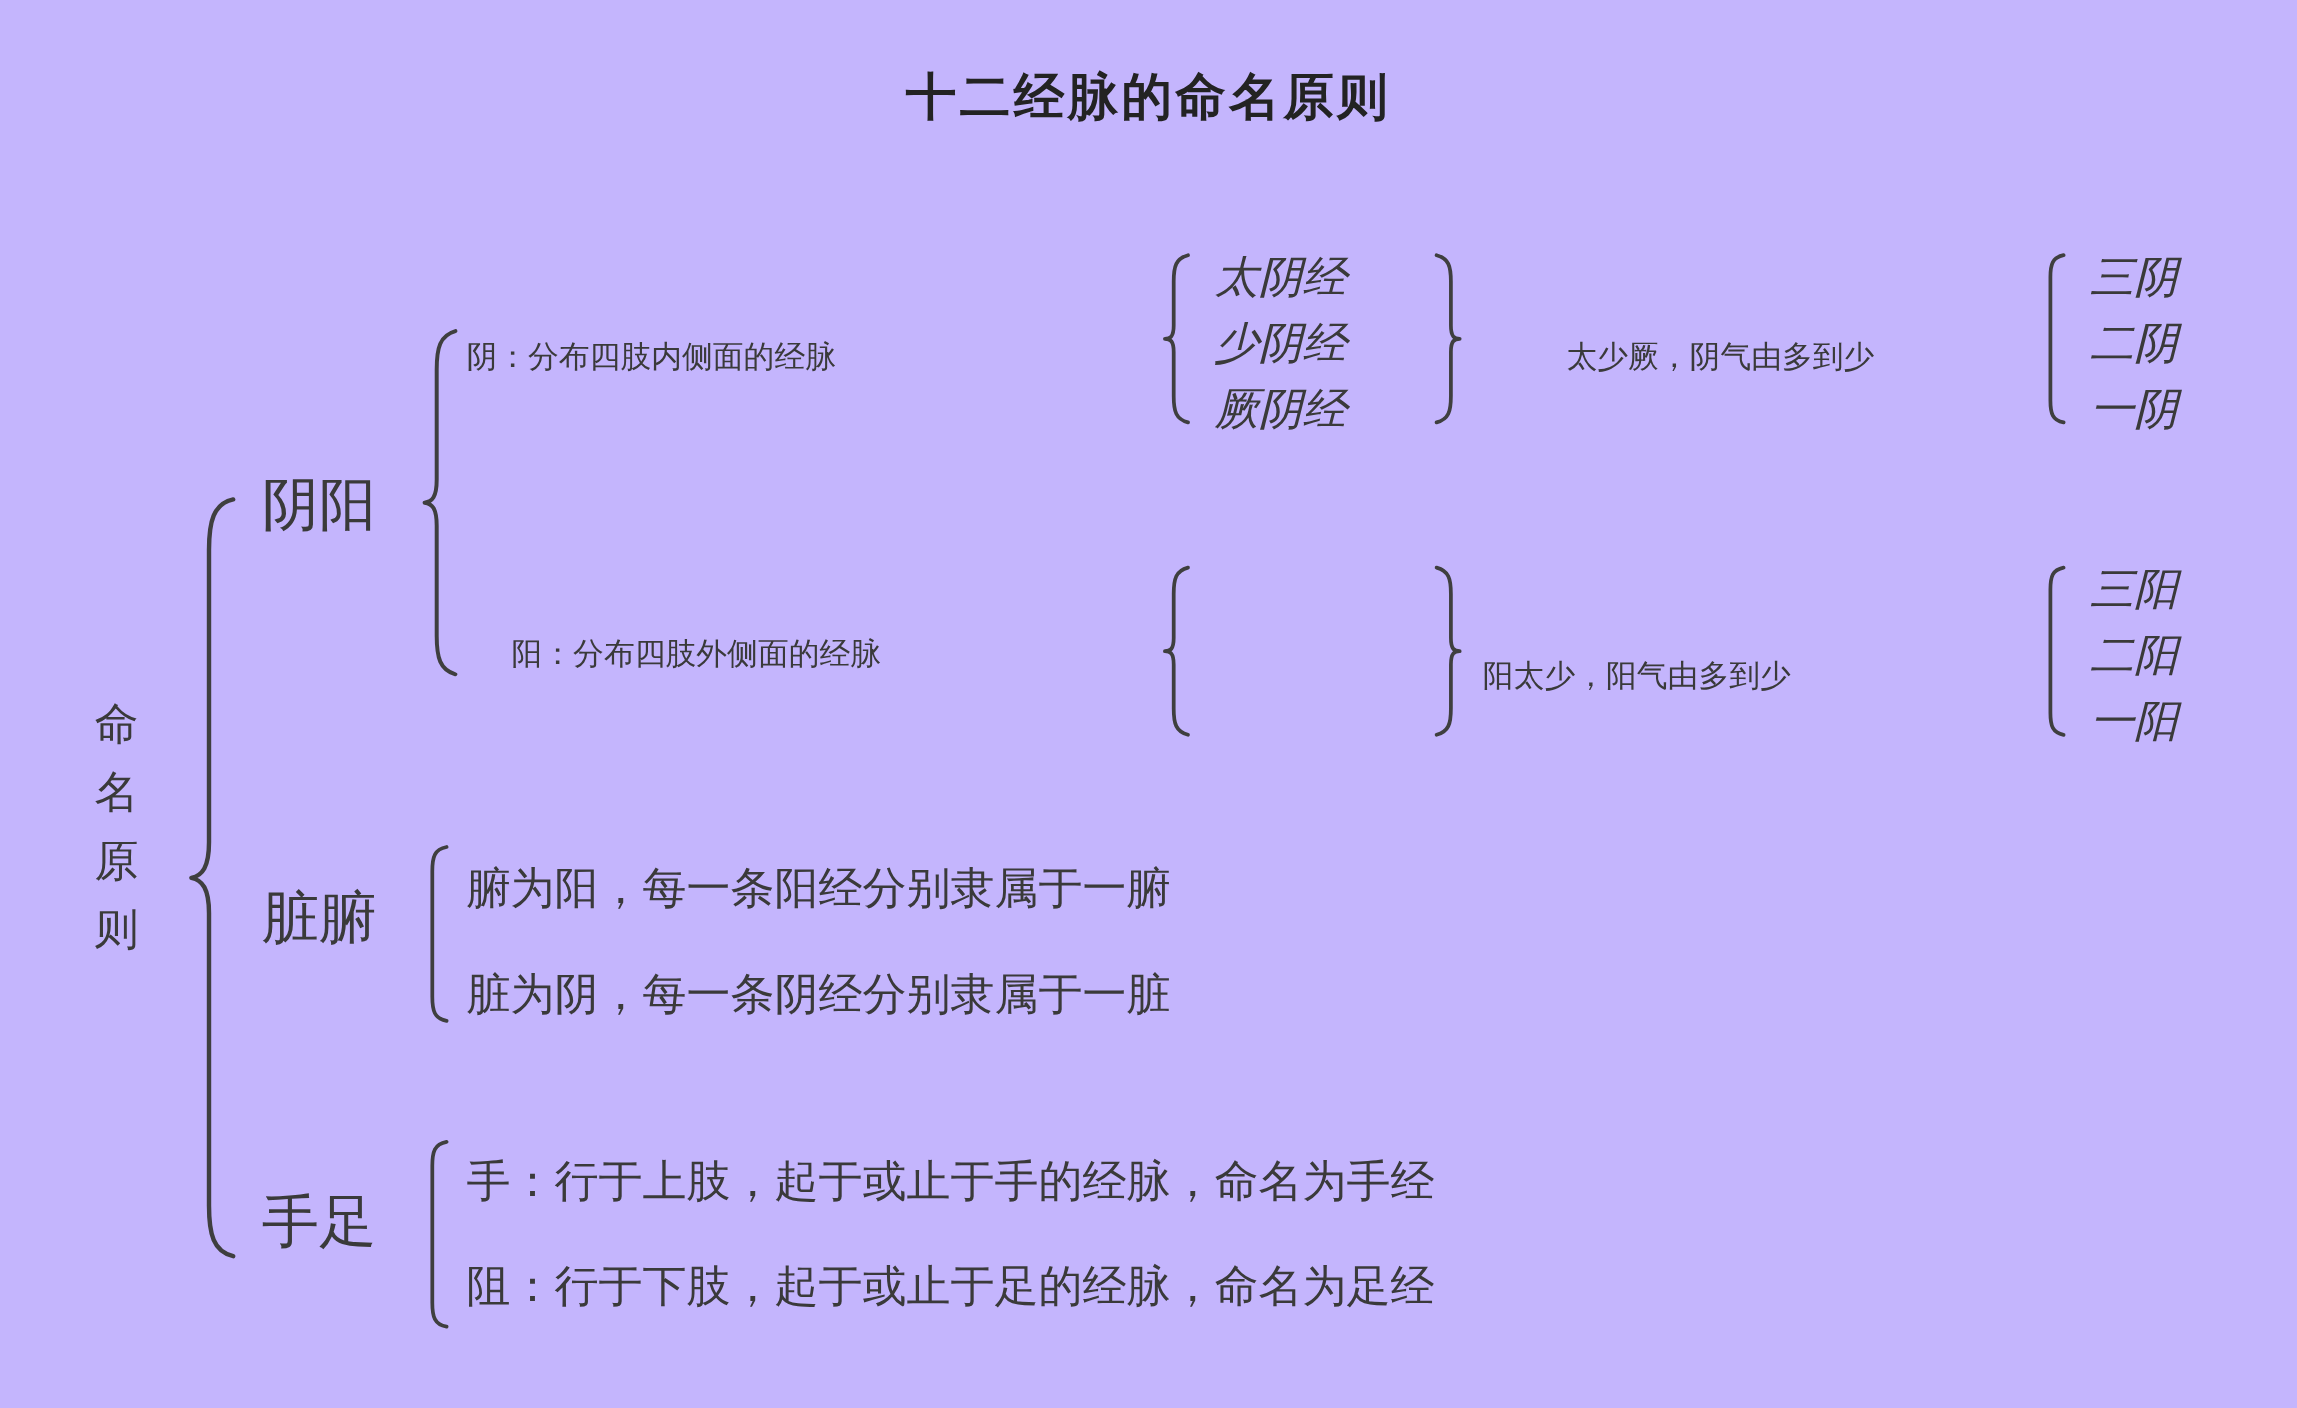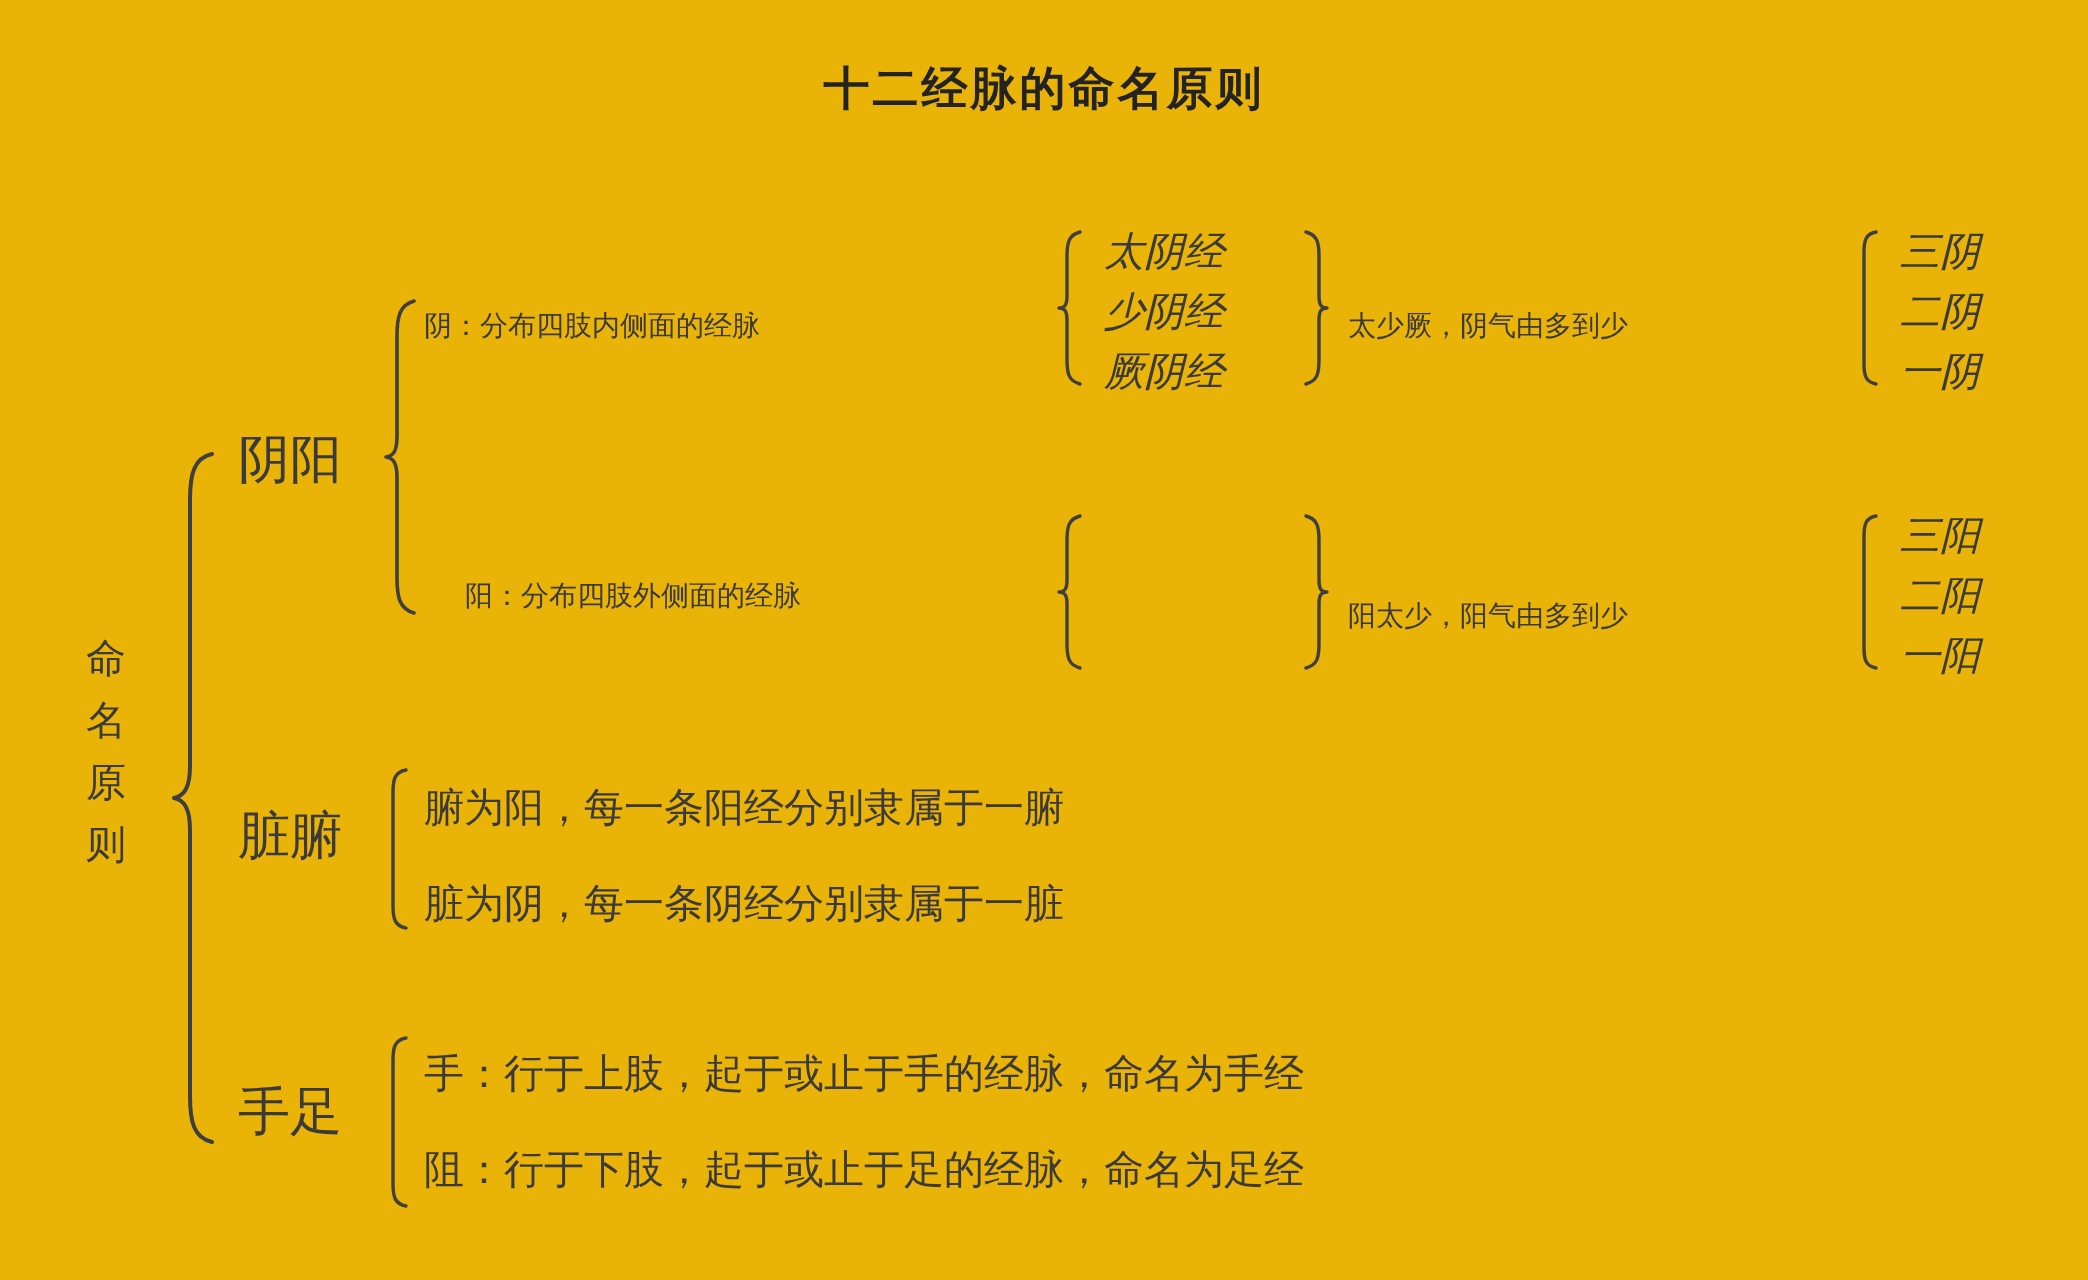--- a/index.html
+++ b/index.html
@@ -12,21 +12,21 @@
     height: 1280px;
     font-family: "Liberation Serif", "DejaVu Serif", serif;
     color: #3a3a3a;
     overflow: hidden;
     position: relative;
   }
   .page {
     position: relative;
     width: 2088px;
     height: 1280px;
-    background: #eab308;
+    background: #c4b5fd;
   }
 
   
   .title {
     position: absolute;
     top: 58px;
     left: 0;
     width: 2088px;
     text-align: center;
     font-size: 46px;
@@ -142,21 +142,21 @@
     <div>少阴经</div>
     <div>厥阴经</div>
   </div>
 
   <div class="brace" style="left:1300px; top:228px;">
     <svg width="30" height="160" viewBox="0 0 30 160">
       <path d="M6 4 C17 7 19 14 19 28 L19 68 C19 78 22 80 27 80 C22 80 19 82 19 92 L19 132 C19 146 17 153 6 156" stroke-width="3.4"></path>
     </svg>
   </div>
 
-  <div class="txt" style="left:1348px; top:300px;text-align:right;">太少厥，阴气由多到少</div>
+  <div class="txt" style="left:1424px; top:300px;text-align:right;">太少厥，阴气由多到少</div>
 
   <div class="brace" style="left:1856px; top:228px;">
     <svg width="26" height="160" viewBox="0 0 26 160">
       <path d="M20 4 C10 6 8 12 8 24 L8 136 C8 148 10 154 20 156" stroke-width="3.4"></path>
     </svg>
   </div>
 
   <div class="triple" style="left:1900px; top:222px;">
     <div>三阴</div>
     <div>二阴</div>

